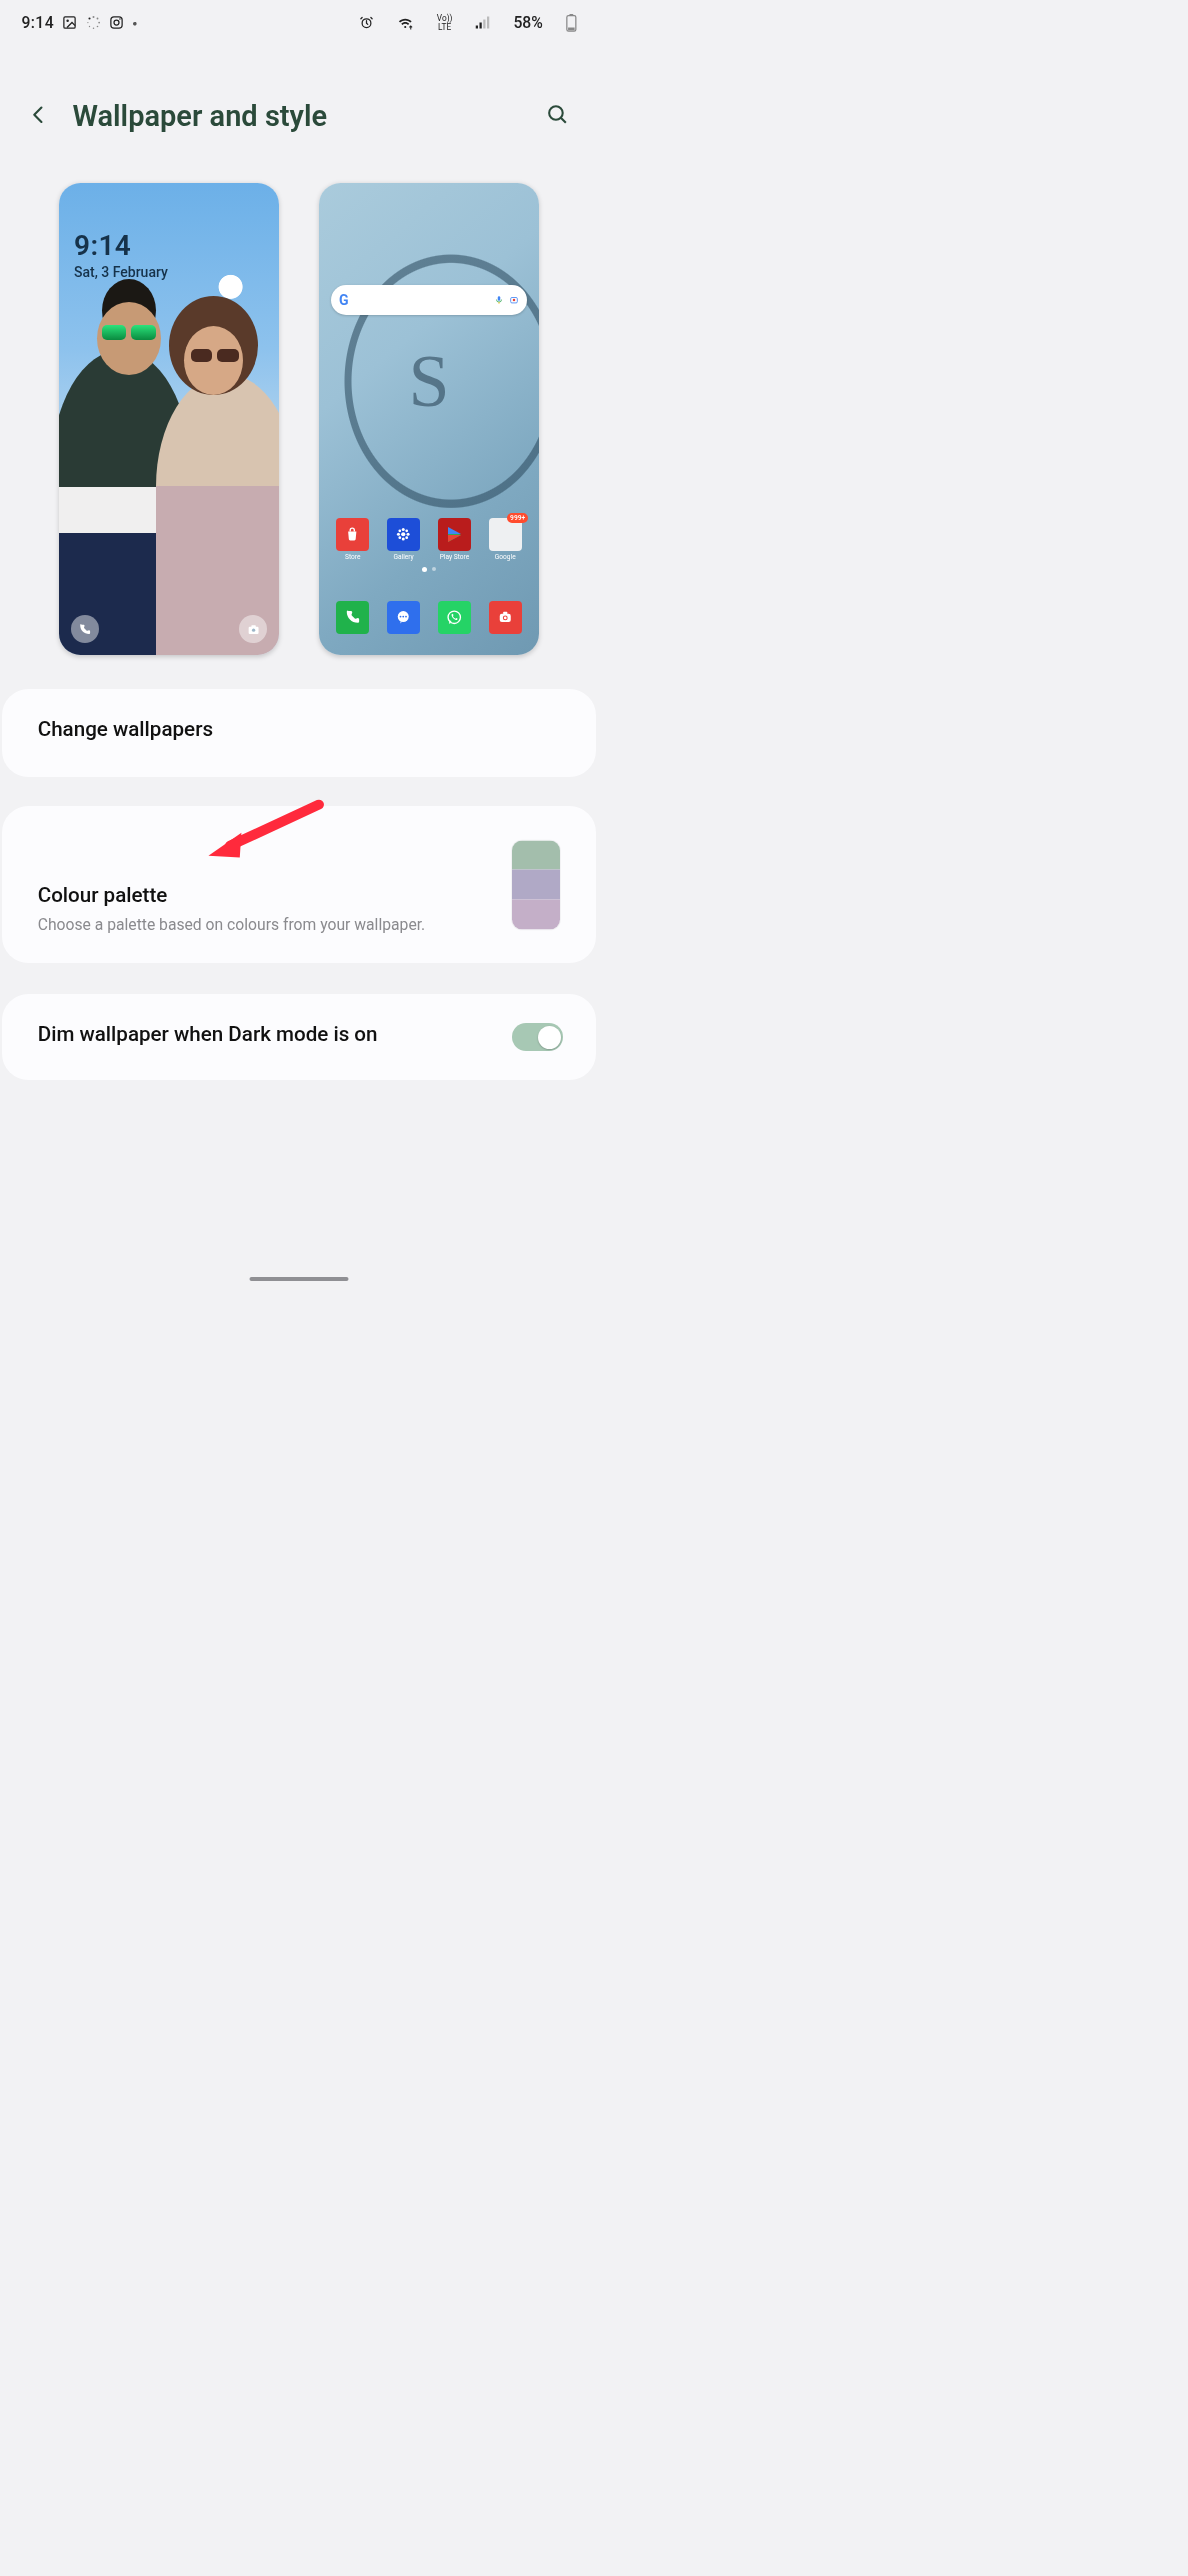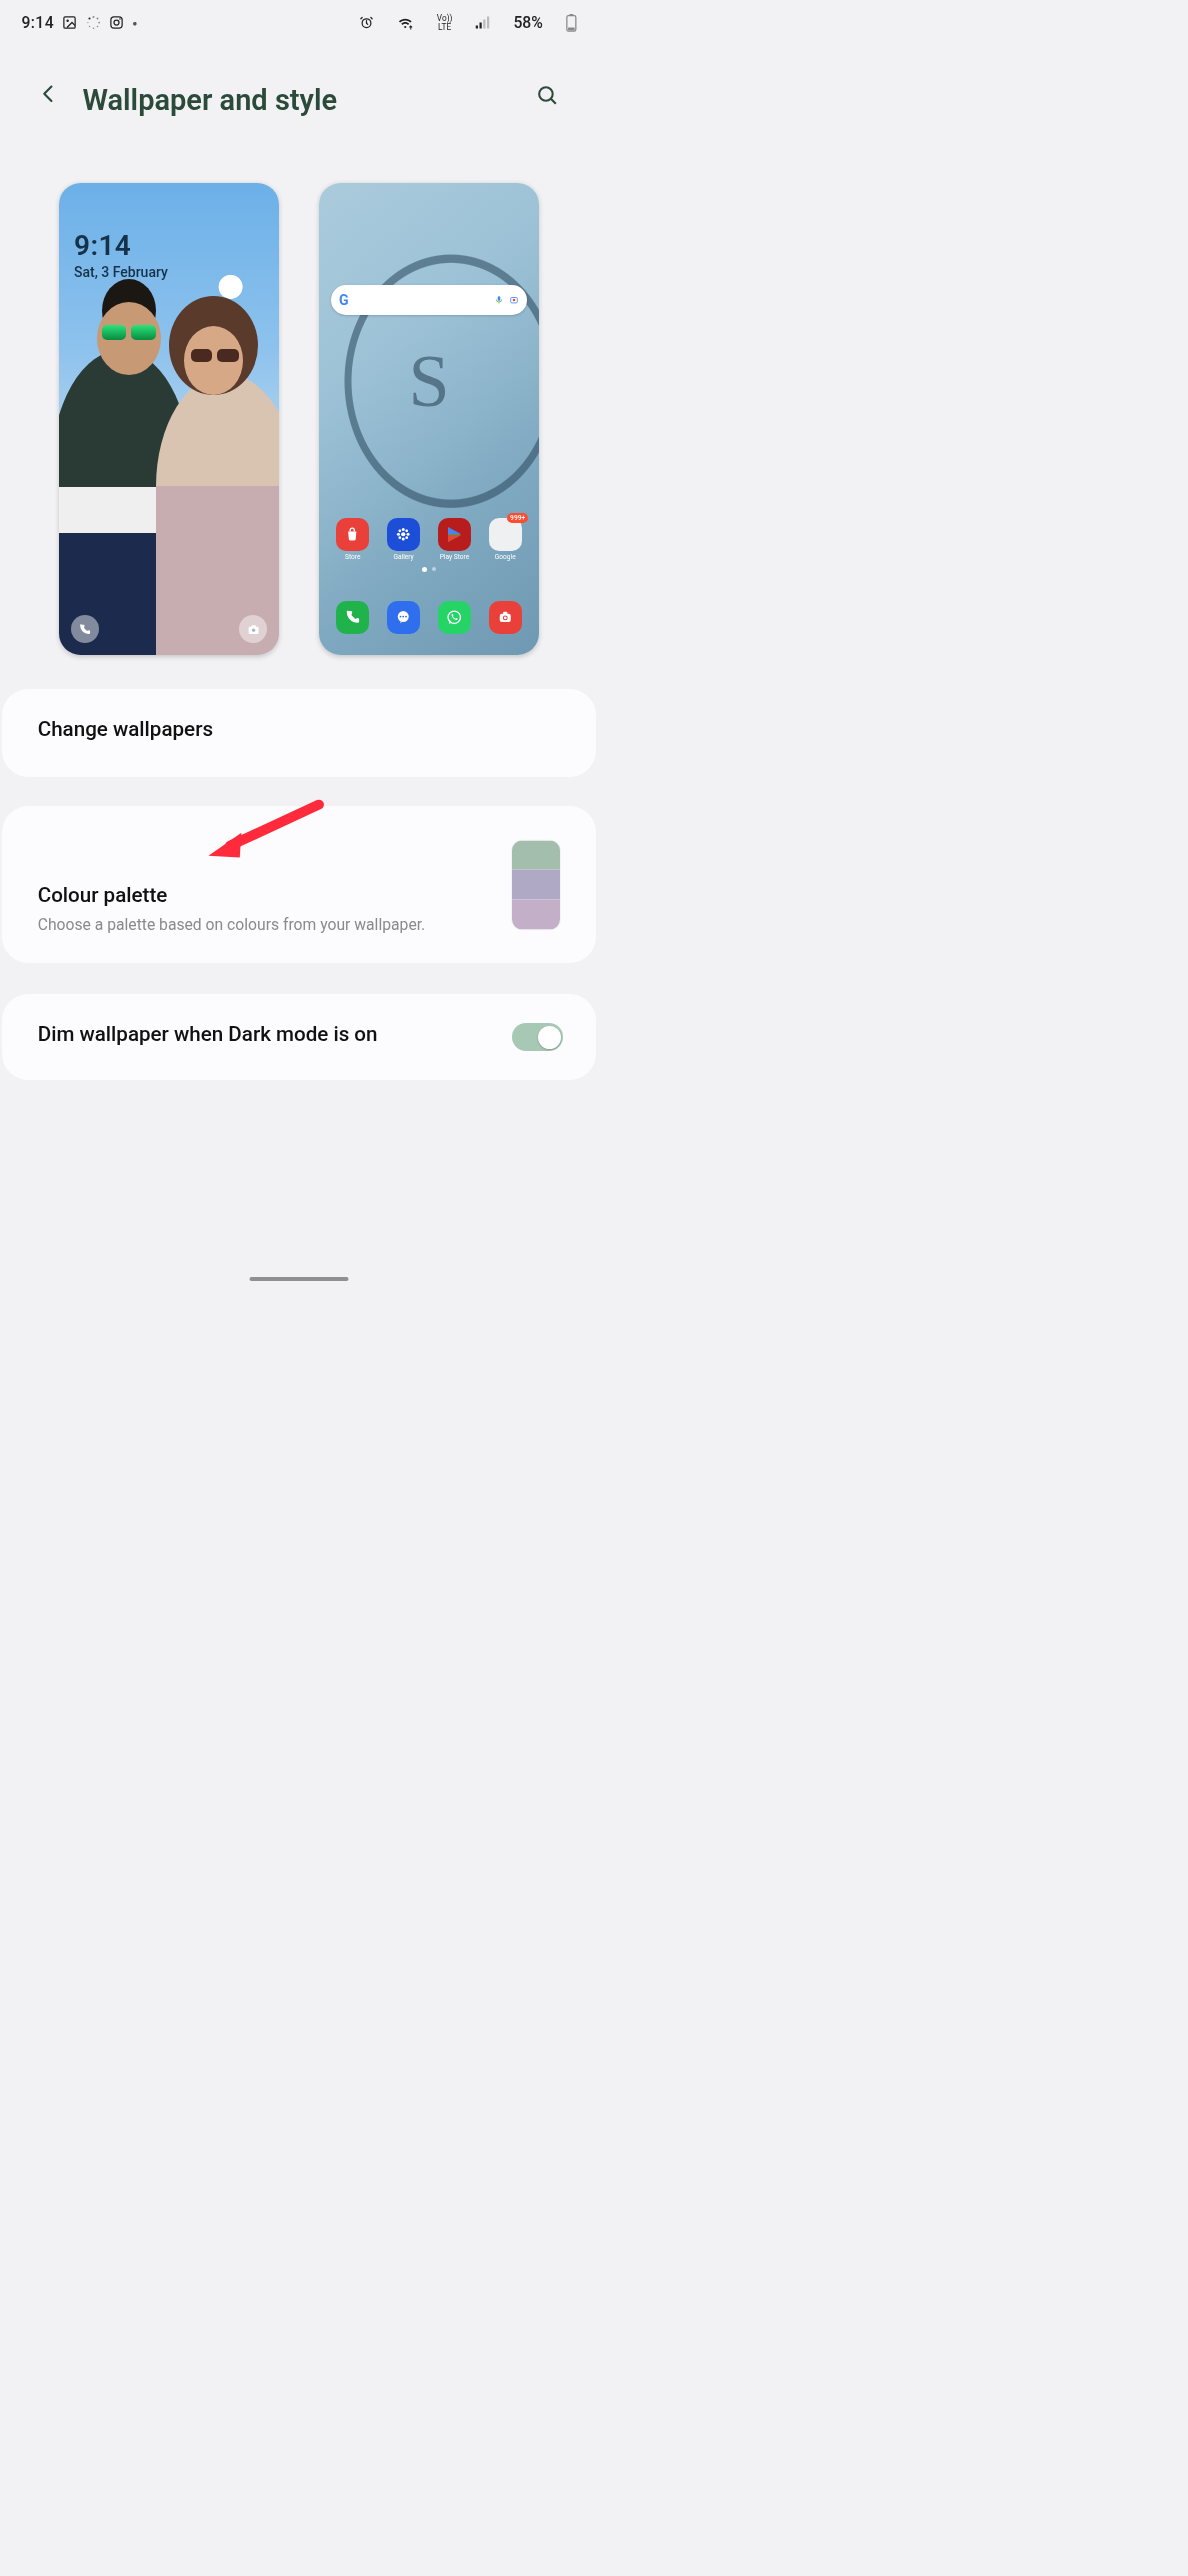--- a/index.html
+++ b/index.html
@@ -31,22 +31,22 @@
   .status-clock { font-weight: 500; letter-spacing: 0.4px; }
   .stat-icon { display: inline-flex; align-items: center; }
   .lte { font-size: 8.3px; line-height: 1; text-align: center; }
 
   
   .page-header {
     position: absolute;
     top: 83px; left: 0; right: 0;
     height: 66px;
     display: flex;
-    align-items: flex-start;
-    padding: 0 38px;
+    align-items: center;
+    padding: 0 28px;
     gap: 23px;
   }
   .back-btn { color: #2b4a3a; }
   .page-title {
     font-size: 29px;
     font-weight: 600;
     color: #2b4a3a;
   }
   .search-btn {
     margin-left: auto;
@@ -149,21 +149,21 @@
   .g-logo{font-weight:bold;font-size:14px;}
   .g-logo .gb{color:#4285F4}
   .gsearch .spacer{flex:1}
   .app-row{
     position:absolute; left:0; right:0;
     display:flex; justify-content:space-around; padding:0 8.3px;
   }
   .app-row.r1{bottom:104px;}
   .app-row.r2{bottom:21.5px;}
   .app{
-    width:33px;height:33px;border-radius:10px;
+    width:33px;height:33px;border-radius:4px;
     display:flex;align-items:center;justify-content:center;
     color:#fff;font-size:16.5px;position:relative;
   }
   .app .lbl{position:absolute;top:35px;font-size:6.6px;color:#fff;white-space:nowrap;left:50%;transform:translateX(-50%);}
   .app.red{background:#e9403a}
   .app.pink{background:#1d4ed8}
   .app.white{background:#b91c1c}
   .app.grey{background:#eef0f2}
   .app.green{background:#20b24b}
   .app.blue{background:#2f6fed}

